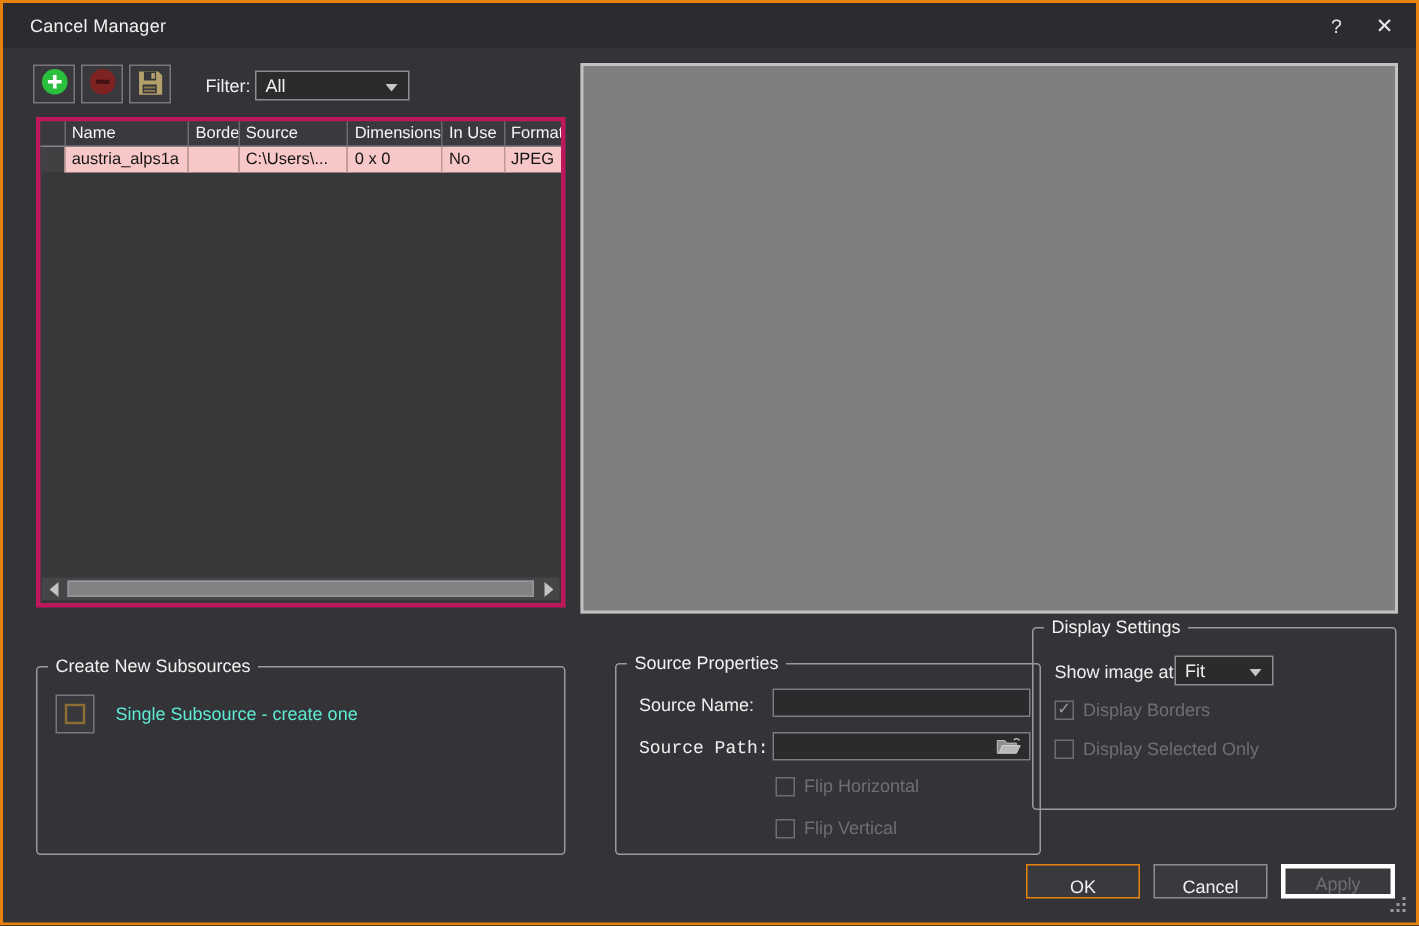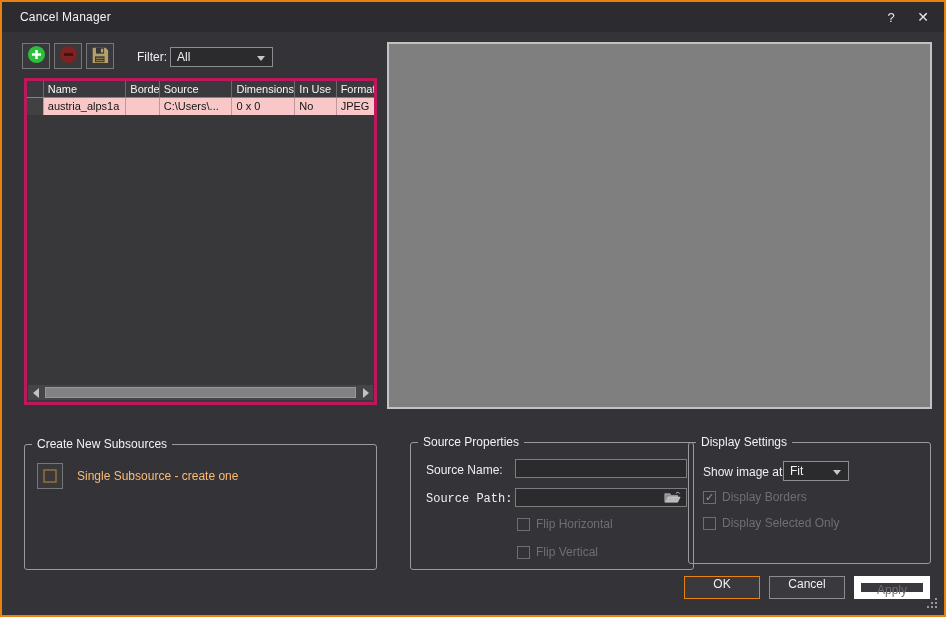--- a/index.html
+++ b/index.html
@@ -50,40 +50,40 @@
   .tri-right { width:0;height:0;border-top:5px solid transparent;border-bottom:5px solid transparent;border-left:6px solid #c2c2c4; }
   #sb-thumb { height:11px; flex:1; margin:0 2px; background:#828285; border:1px solid #98989b; }
   
   #preview { position:absolute; left:385px; top:40px; width:545px; height:367px;
     background:#7f7f7f; border:2px solid #c2c2c2; }
   
   .groupbox { position:absolute; border:1px solid #9a9a9c; border-radius:3px; }
   .grouptitle { position:absolute; top:-8px; left:7px; background:#343438; padding:0 5px; color:#f2f2f2; font-size:12px; white-space:nowrap; }
   #grp-create { left:22px; top:442px; width:353px; height:126px; }
   #grp-source { left:408px; top:440px; width:284px; height:128px; }
-  #grp-display { left:686px; top:440px; width:243px; height:122px;padding-left:48px; }
+  #grp-display { left:686px; top:416px; width:243px; height:122px;padding-left:48px; }
   
   .cs-item { position:absolute; left:12px; display:flex; align-items:center; }
   .cs-icon { width:26px; height:26px; background:#39393d; border:1px solid #77777a; display:flex; align-items:center; justify-content:center; }
-  .cs-label { margin-left:14px; color:#fdba74; font-size:12px; }
+  .cs-label { margin-left:14px; color:#5eead4; font-size:12px; }
   
   .sp-label { position:absolute; left:15px; color:#efefef; font-size:12px; }
   .text-input { position:absolute; left:104px; width:172px; height:19px; background:#2b2b2e; border:1px solid #7d7d80; color:#f0f0f0; font-size:11px; padding:0 4px; font-family:inherit; }
   .chk-row { position:absolute; display:flex; align-items:center; color:#6f6f72; font-size:12px; }
   .chk { width:13px; height:13px; border:1px solid #6e6e71; background:transparent; margin-right:6px; display:flex; align-items:center; justify-content:center; font-size:11px; color:#9c9c9e; line-height:11px; }
   #browse-btn { position:absolute; right:2px; top:1px; width:24px; height:15px; display:flex; align-items:center; justify-content:center; }
   
   #show-label { position:absolute; left:14px; top:22px; color:#efefef; }
   #fit-combo { left:94px; top:18px; width:66px; height:20px; }
   
   .dlg-btn { position:absolute; top:574px; width:76px; height:23px; background:#3a3a3e;
-    display:flex; align-items:flex-start; justify-content:center; font-size:12px; color:#f0f0f0; }
+    display:flex; align-items:flex-end; justify-content:center; font-size:12px; color:#f0f0f0; }
   #ok-btn { left:682px; border:1px solid #e8820e; }
   #cancel-btn { left:767px; border:1px solid #8d8d90; }
-  #apply-btn { left:852px; border:7px solid #ffffff; color:#6f6f72; }
+  #apply-btn { left:852px; border:3px solid #ffffff; color:#6f6f72; }
   #resize-grip { position:absolute; right:7px; bottom:7px; width:10px; height:10px; }
   #resize-grip i { position:absolute; width:2px; height:2px; background:#9a9a9c; }
   #resize-grip i:nth-child(1){right:0;bottom:0;} #resize-grip i:nth-child(2){right:4px;bottom:0;}
   #resize-grip i:nth-child(3){right:8px;bottom:0;} #resize-grip i:nth-child(4){right:0;bottom:4px;}
   #resize-grip i:nth-child(5){right:4px;bottom:4px;} #resize-grip i:nth-child(6){right:0;bottom:8px;}
 </style>
 </head>
 <body>
 
 <div id="window">

